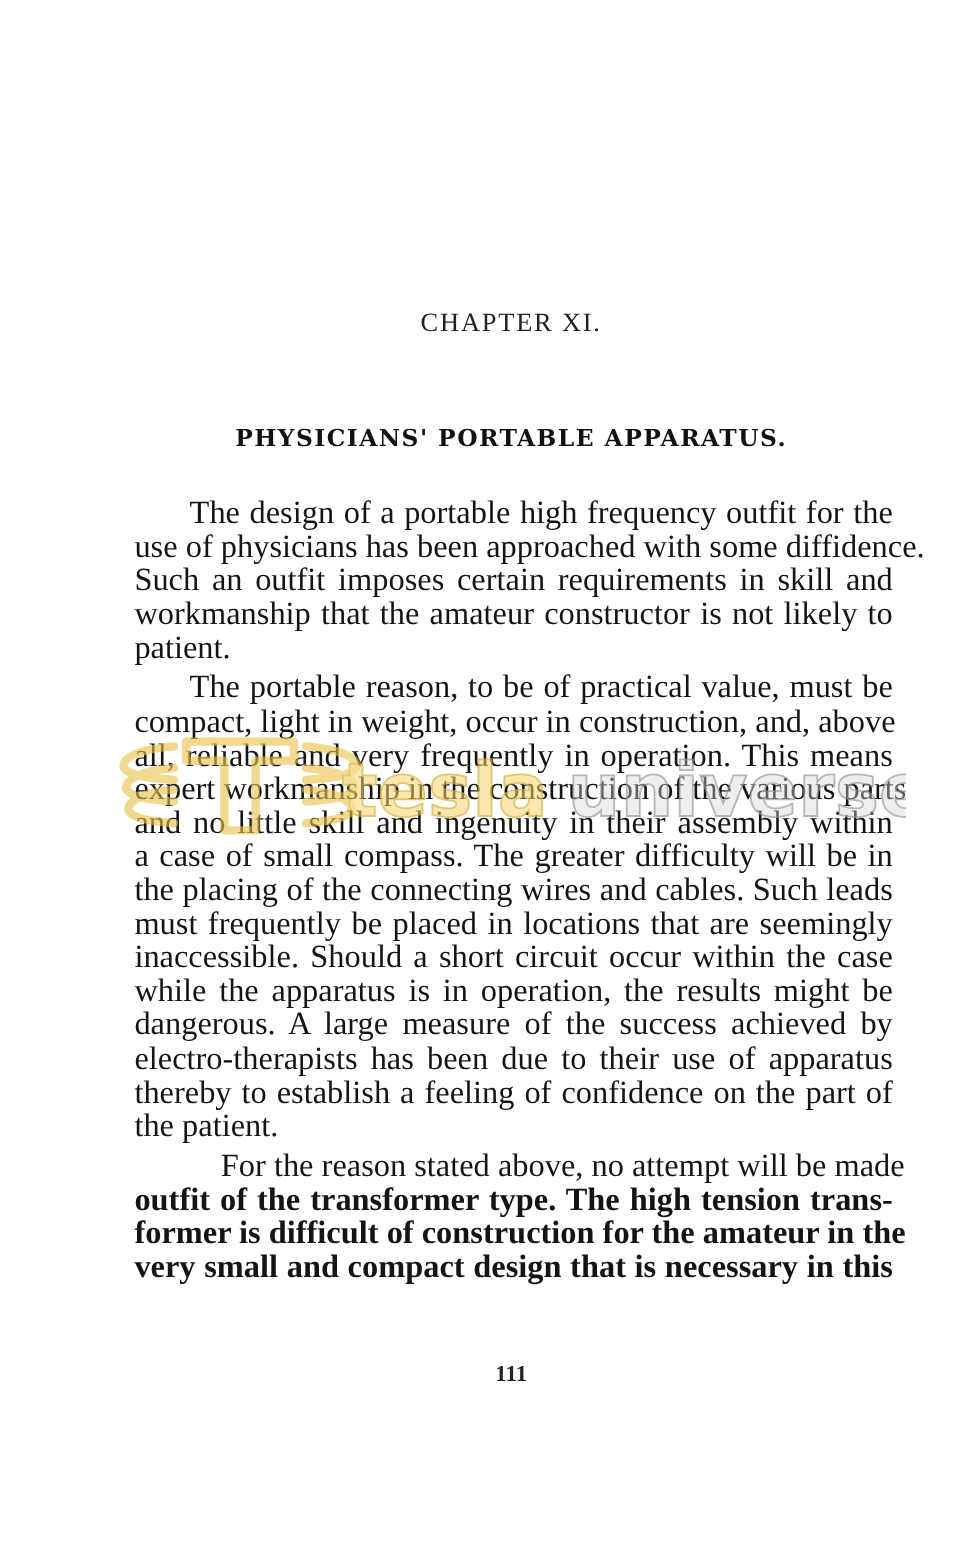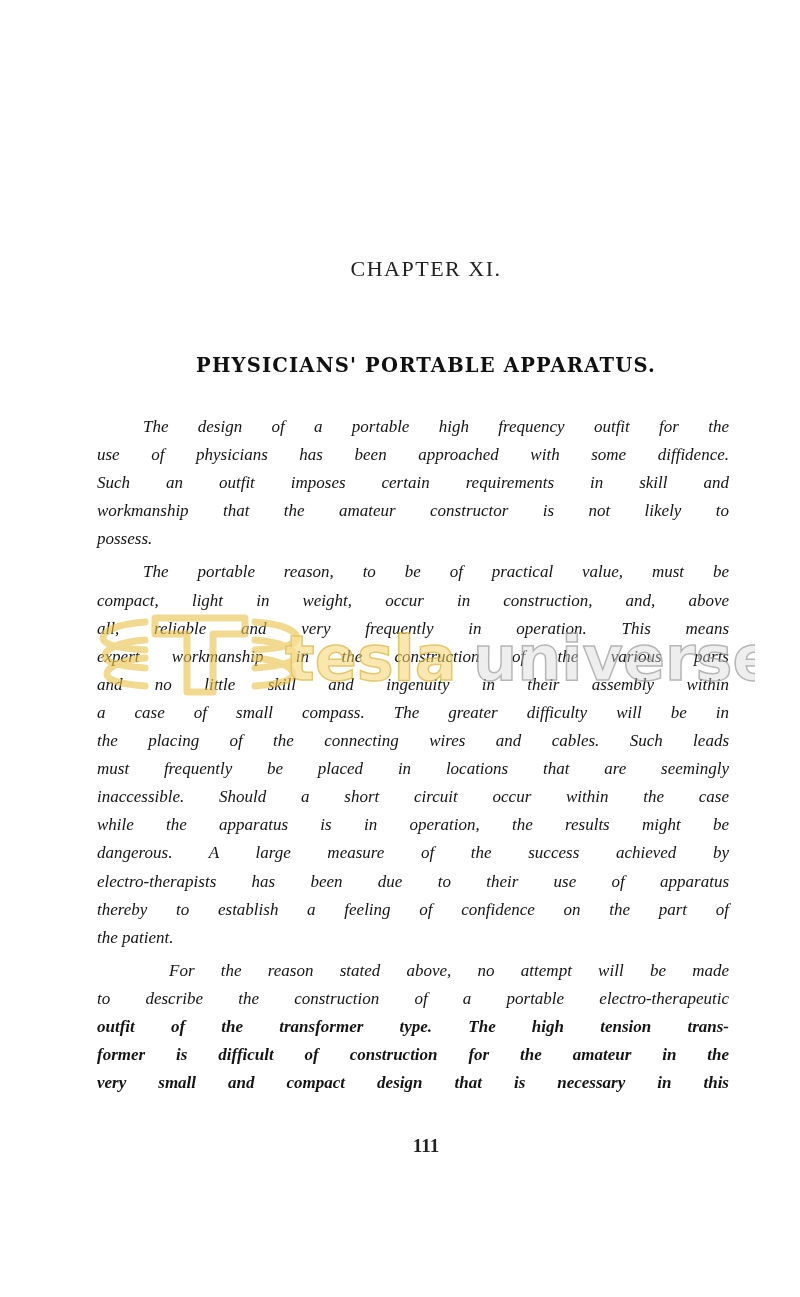--- a/index.html
+++ b/index.html
@@ -11,22 +11,22 @@
   .chapter {
     position: absolute; top: 256px; left: 0; width: 852px; text-align: center;
     font-size: 22px; letter-spacing: 1.5px; color: #222;
   }
   .title {
     position: absolute; top: 354px; left: 0; width: 852px; text-align: center;
     font-family: "DejaVu Serif", "Liberation Serif", serif;
     font-weight: bold; font-size: 19.5px; letter-spacing: 1.2px; color: #111;
   }
   .body-text {
-    position: absolute; left: 97px; width: 632px; top: 413px;
-    font-size: 17px; line-height: 28.1px; text-align: justify; font-style: italic;
+    position: absolute; left: 112px; width: 632px; top: 413px;
+    font-size: 27px; line-height: 28.1px; text-align: justify;
   }
   .body-text p { margin: 0; }
   .line { display: block; text-align: justify; text-align-last: justify; white-space: nowrap; }
   .line.last { text-align-last: left; }
   .indent { padding-left: 46px; }
   .indent2 { padding-left: 72px; }
   .p-gap { height: 5px; }
   .bold-ish { font-weight: bold; }
   .pagenum {
     position: absolute; top: 1135px; left: 0; width: 852px; text-align: center;
@@ -41,21 +41,21 @@
 
   <div class="chapter">CHAPTER XI.</div>
   <div class="title">PHYSICIANS' PORTABLE APPARATUS.</div>
 
   <div class="body-text">
     <p>
       <span class="line indent">The design of a portable high frequency outfit for the</span>
       <span class="line">use of physicians has been approached with some diffidence.</span>
       <span class="line">Such an outfit imposes certain requirements in skill and</span>
       <span class="line">workmanship that the amateur constructor is not likely to</span>
-      <span class="line last">possess.</span>
+      <span class="line last">patient.</span>
     </p>
     <div class="p-gap"></div>
     <p>
       <span class="line indent">The portable reason, to be of practical value, must be</span>
       <span class="line">compact, light in weight, occur in construction, and, above</span>
       <span class="line">all, reliable and very frequently in operation.  This means</span>
       <span class="line">expert workmanship in the construction of the various parts</span>
       <span class="line">and no little skill and ingenuity in their assembly within</span>
       <span class="line">a case of small compass.  The greater difficulty will be in</span>
       <span class="line">the placing of the connecting wires and cables.  Such leads</span>
@@ -63,21 +63,20 @@
       <span class="line">inaccessible.  Should a short circuit occur within the case</span>
       <span class="line">while the apparatus is in operation, the results might be</span>
       <span class="line">dangerous.  A large measure of the success achieved by</span>
       <span class="line">electro-therapists has been due to their use of apparatus</span>
       <span class="line">thereby to establish a feeling of confidence on the part of</span>
       <span class="line last">the patient.</span>
     </p>
     <div class="p-gap"></div>
     <p>
       <span class="line indent2">For the reason stated above, no attempt will be made</span>
-      <span class="line">to describe the construction of a portable electro-therapeutic</span>
       <span class="line bold-ish">outfit of the transformer type.  The high tension trans-</span>
       <span class="line bold-ish">former is difficult of construction for the amateur in the</span>
       <span class="line bold-ish">very small and compact design that is necessary in this</span>
     </p>
   </div>
 
   <div class="pagenum">111</div>
 
   <svg class="watermark" viewBox="0 0 660 90" xmlns="http://www.w3.org/2000/svg">
     <g fill="none" stroke="#e9c44c" stroke-width="7" stroke-linecap="round" stroke-linejoin="round" opacity="0.85">

